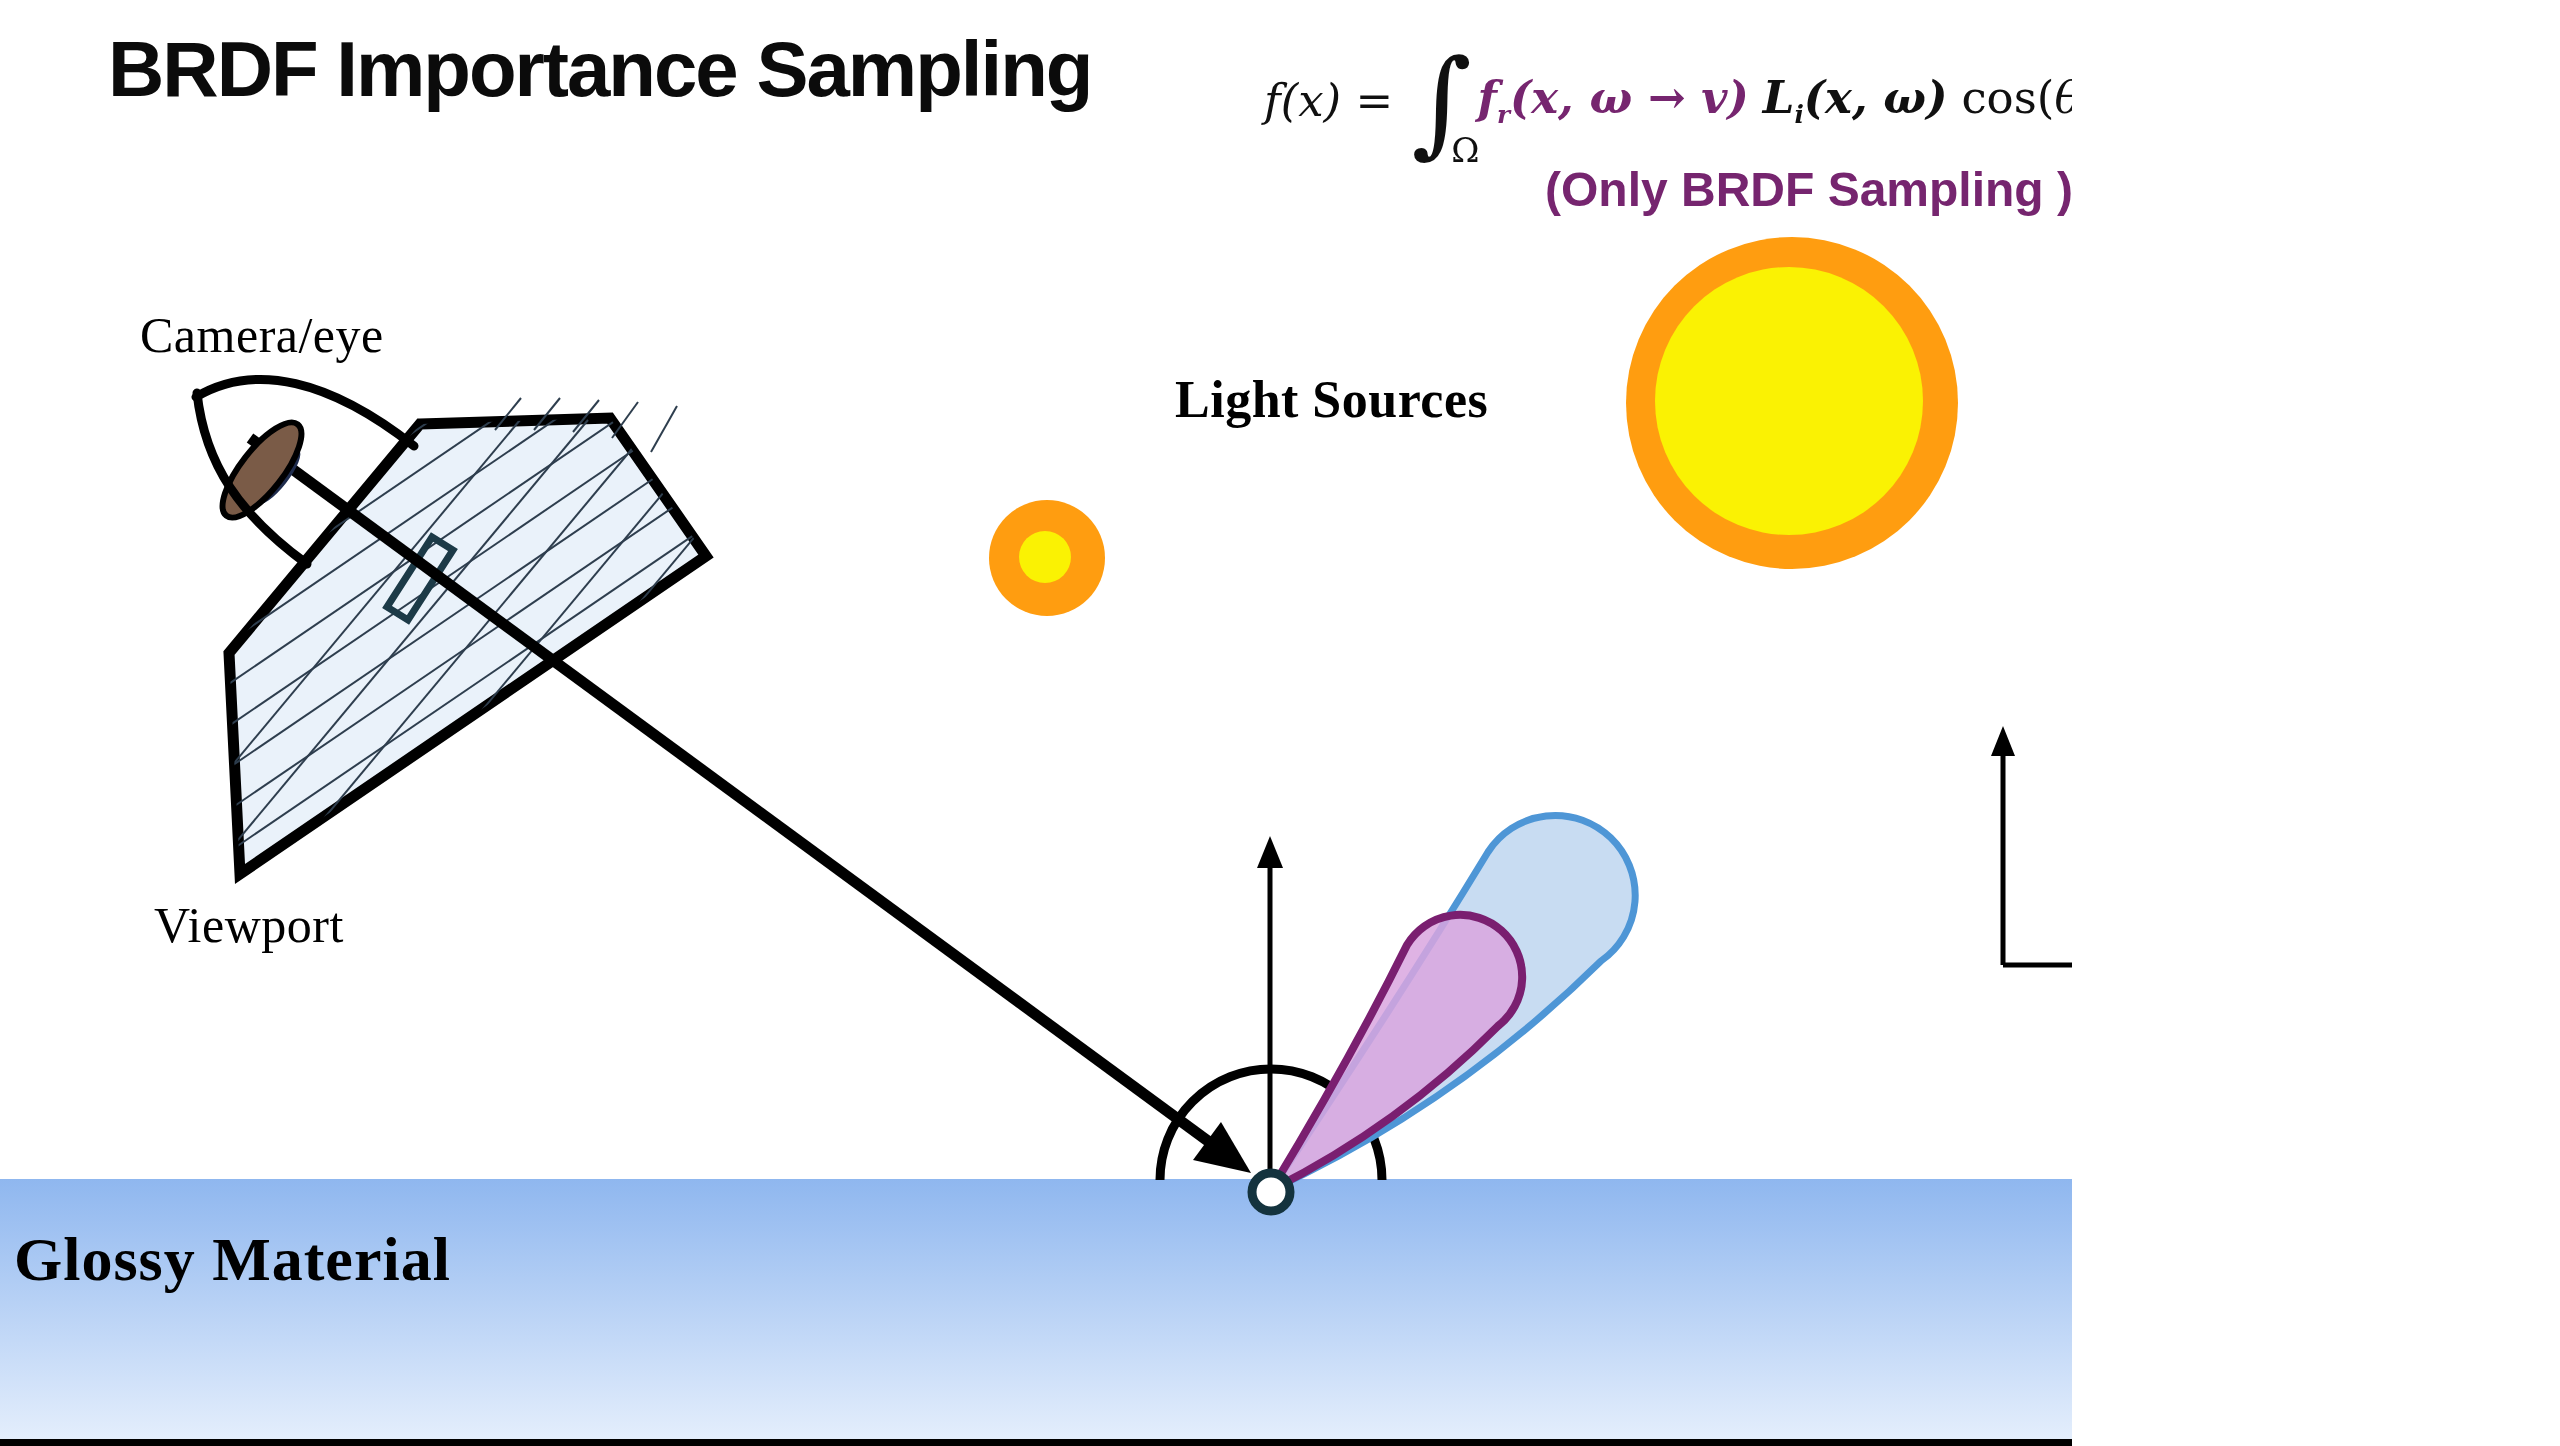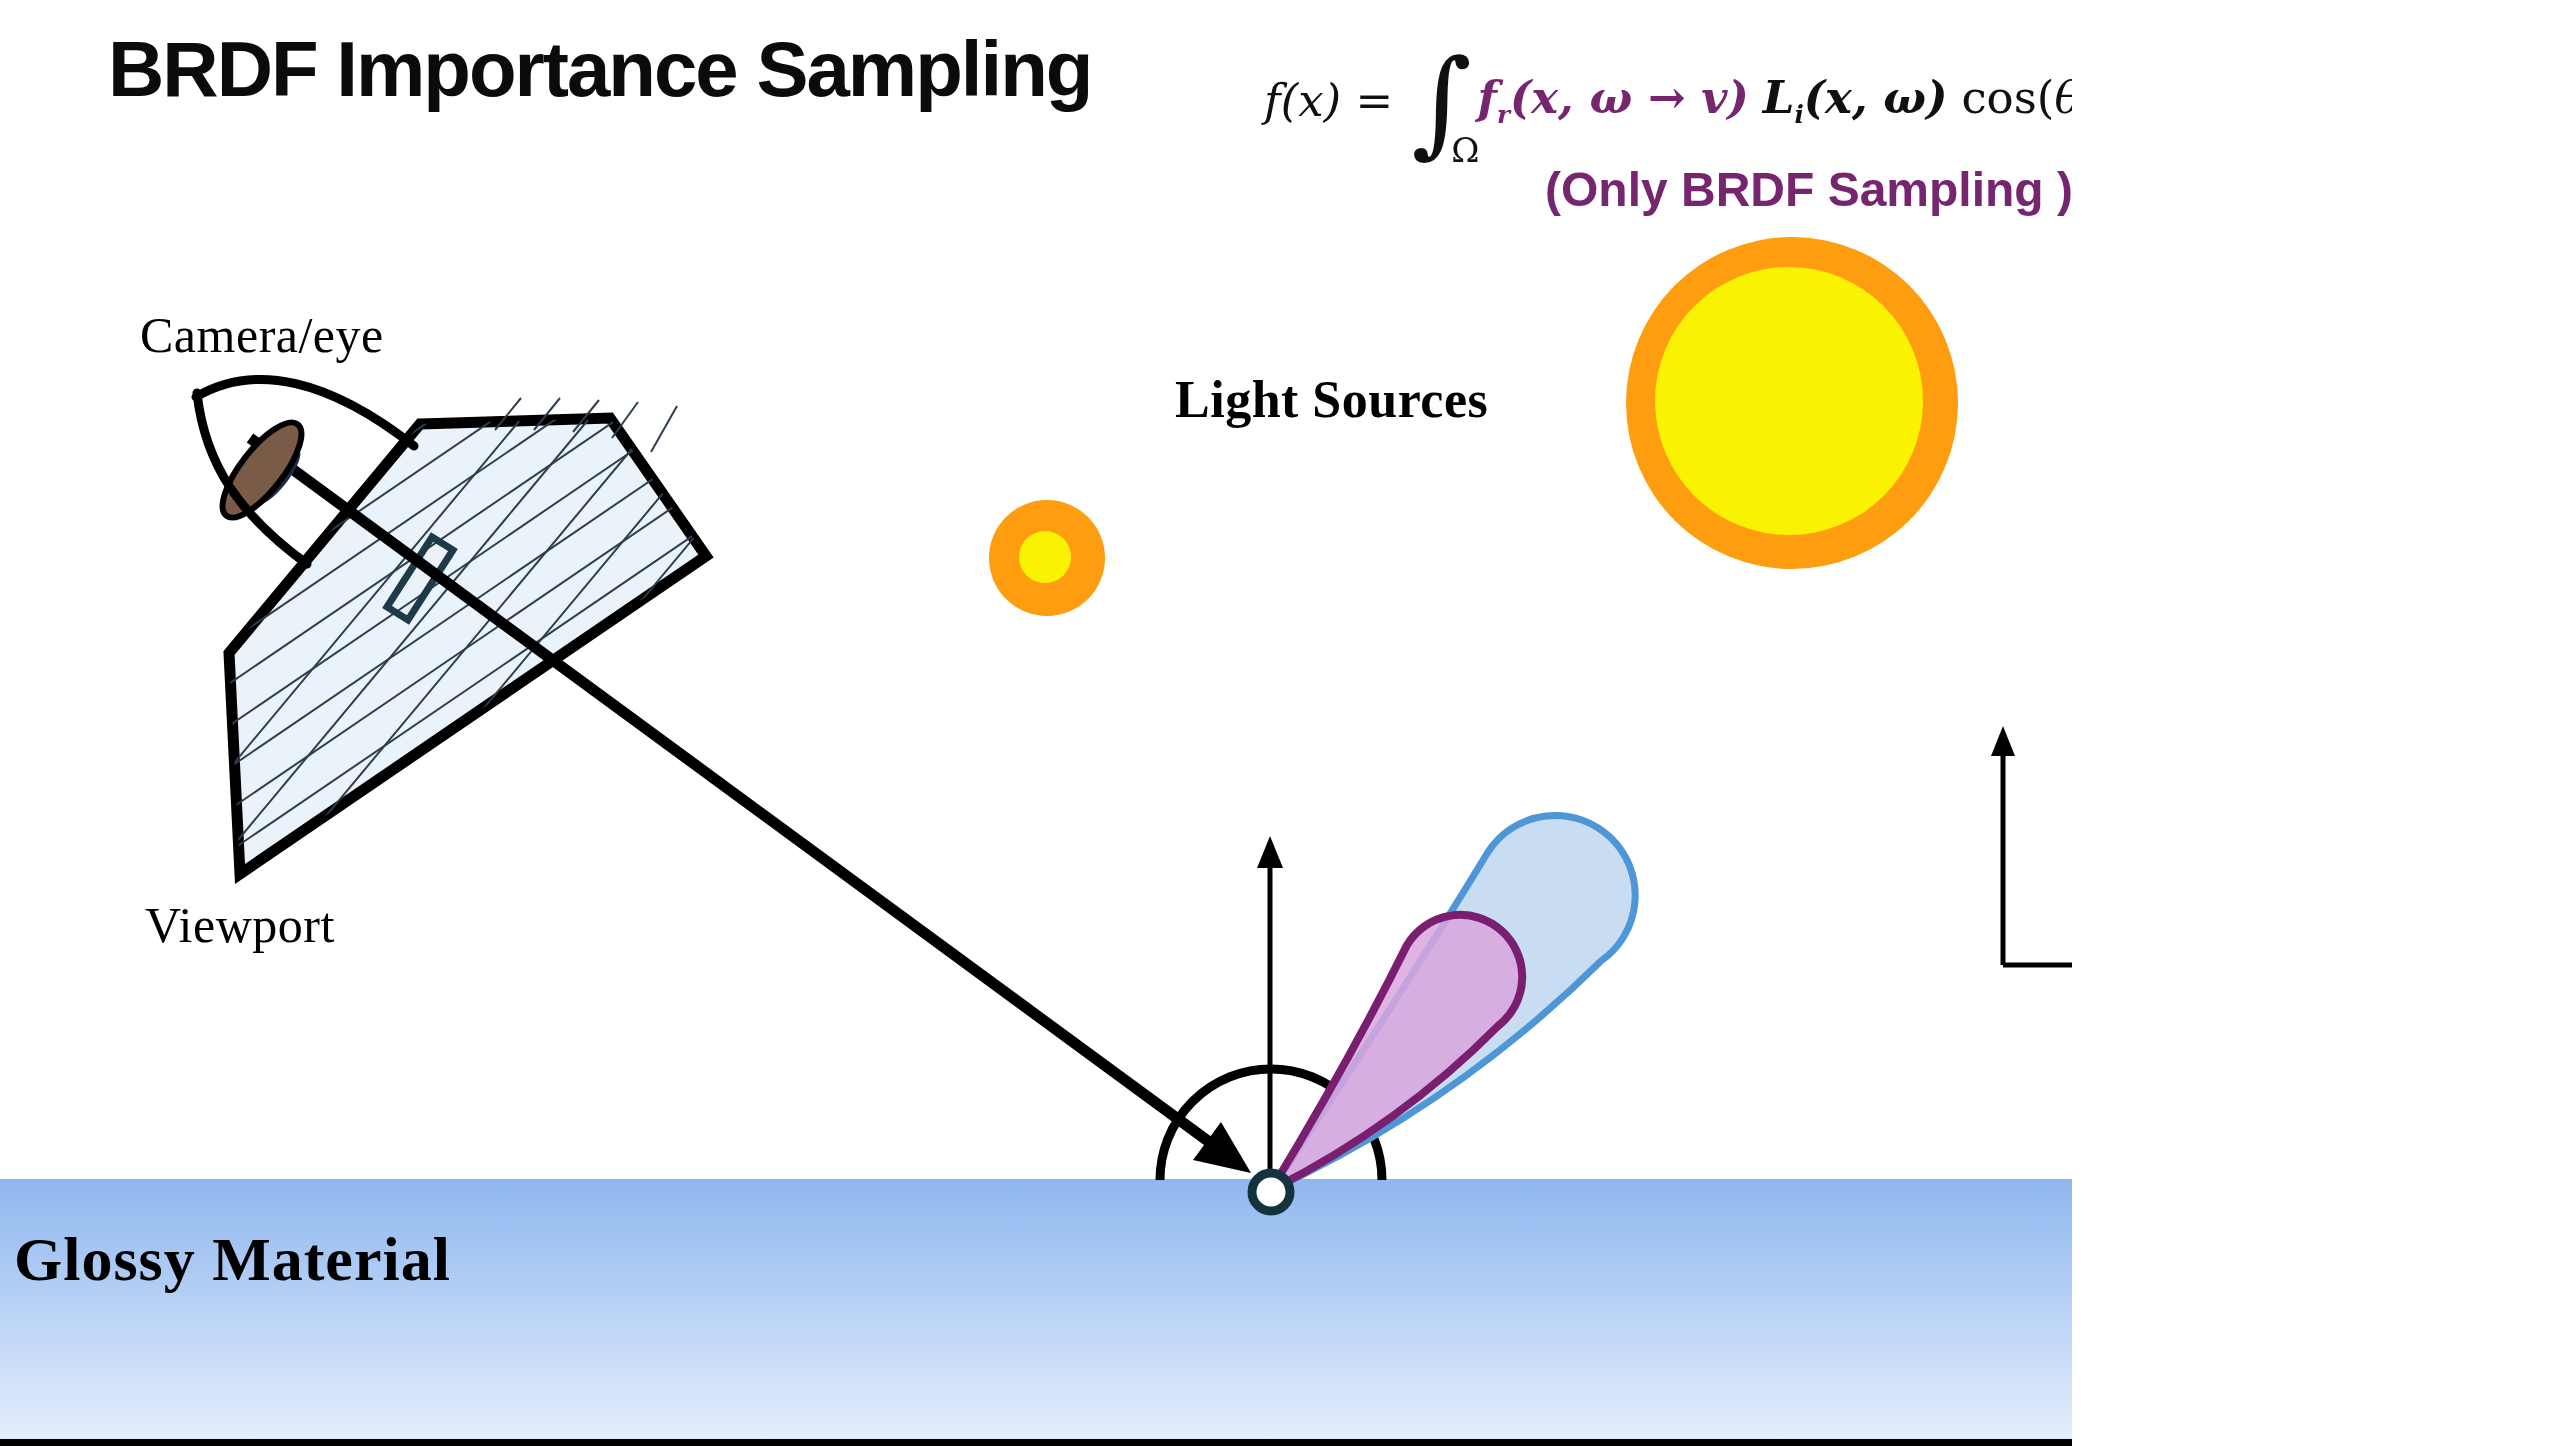--- a/index.html
+++ b/index.html
@@ -5,21 +5,21 @@
   html,body{margin:0;padding:0;background:#ffffff;}
   .stage{position:relative;width:2072px;height:1446px;background:#ffffff;overflow:hidden;
          font-family:"Liberation Serif",serif;}
   svg.canvas{position:absolute;left:0;top:0;z-index:1;}
   .txt{position:absolute;z-index:2;color:#000;white-space:nowrap;}
   .title{left:108px;top:24px;font-family:"Liberation Sans",sans-serif;
          font-weight:bold;font-size:78px;letter-spacing:-2px;color:#0b0b0b;}
   .label-serif{font-size:50px;letter-spacing:0.5px;}
   .label-serif-bold{font-size:52px;font-weight:bold;letter-spacing:0.5px;}
   .camera-label{left:94px;top:306px;margin-left:46px;}
-  .viewport-label{left:145px;top:896px;}
+  .viewport-label{left:154px;top:896px;}
   .lights-label{left:1175px;top:370px;}
   .pdf-label{left:2044px;top:992px;}
   .glossy-label{left:14px;top:1224px;font-size:62px;font-weight:bold;letter-spacing:1px;}
   .formula{left:1264px;top:34px;display:flex;align-items:center;
            font-family:"DejaVu Serif",serif;font-style:italic;font-size:45px;height:132px;color:#101010;}
   .formula .sp{margin-left:14px;}
   .int-wrap{position:relative;font-style:normal;font-size:116px;line-height:0.85;
             margin:0 6px 0 18px;top:2px;}
   .int-sub{position:absolute;font-size:34px;left:40px;bottom:-14px;font-style:normal;}
   .formula sub{font-size:0.55em;}

